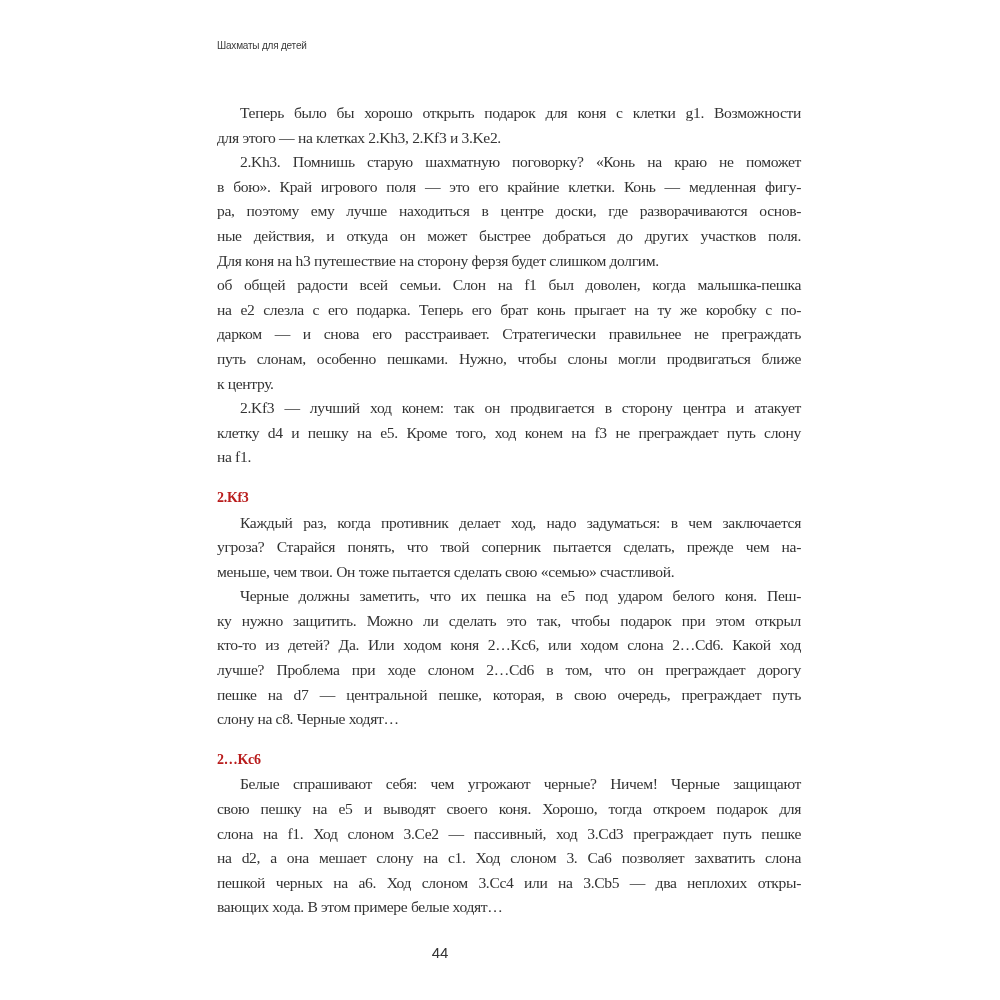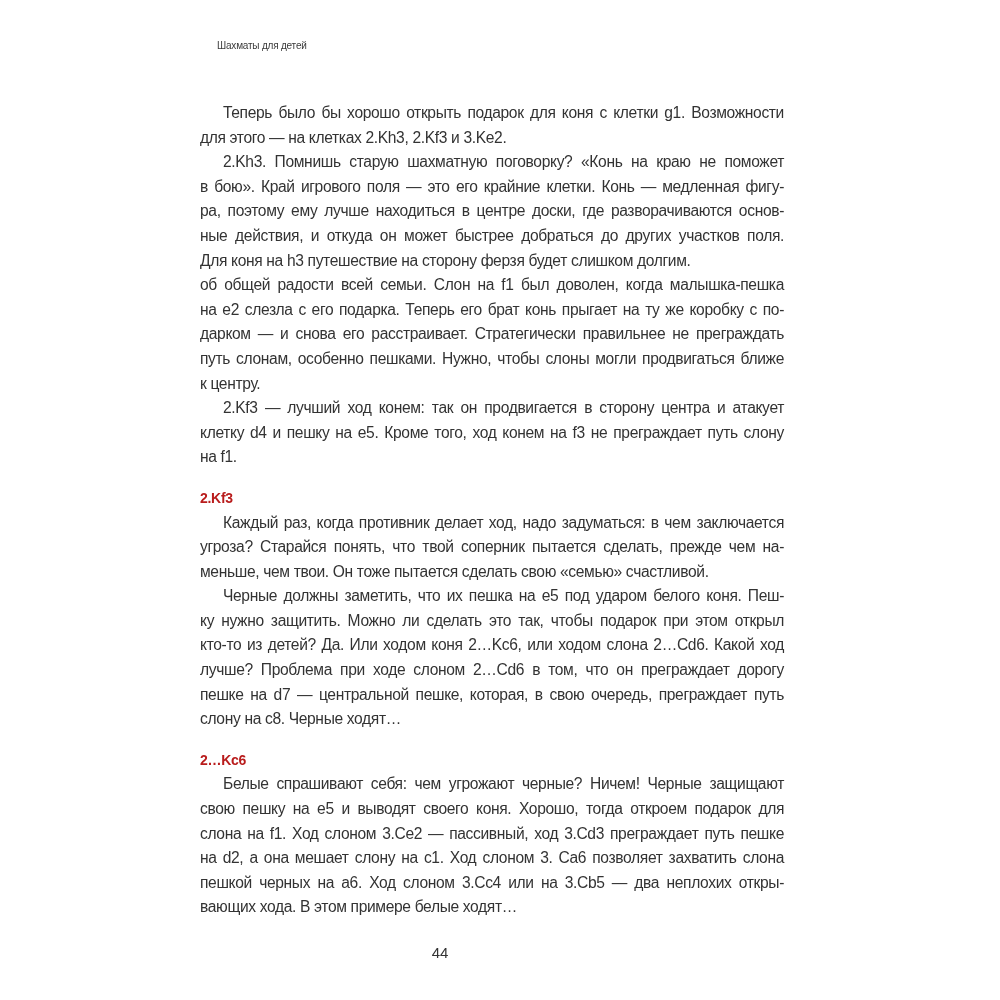--- a/index.html
+++ b/index.html
@@ -1,19 +1,19 @@
 <!DOCTYPE html>
 <html><head>
   <meta charset="utf-8">
   <style>
     html, body { margin: 0; padding: 0; background: #ffffff; }
     body { width: 1000px; height: 1000px; position: relative; overflow: hidden;
            font-family: "Liberation Sans", "DejaVu Sans", sans-serif; color: #333333; }
     .running-head { position: absolute; left: 217px; top: 40px; font-size: 10px; color: #3a3a3a; letter-spacing: -0.2px; }
-    .text-block { position: absolute; left: 200px; width: 584px; top: 101px; }
+    .text-block { position: absolute; left: 217px; width: 584px; top: 101px; font-family: Liberation Serif, serif; }
     .line { display: block; height: 24.6px; line-height: 24.6px; font-size: 15.6px; letter-spacing: -0.35px;
             white-space: nowrap; text-align: justify; text-align-last: justify; }
     .line.last { text-align-last: left; }
     .line.indent { padding-left: 23px; }
     .heading { font-weight: bold; font-size: 14px; height: 24.6px; line-height: 24.6px; color: #b91c1c; letter-spacing: -0.3px; }
     .gap-before-heading { height: 16px; }
     .page-number { position: absolute; left: 0; width: 880px; top: 944px; text-align: center; font-size: 15px; color: #333; }
   </style>
 </head>
 <body>

